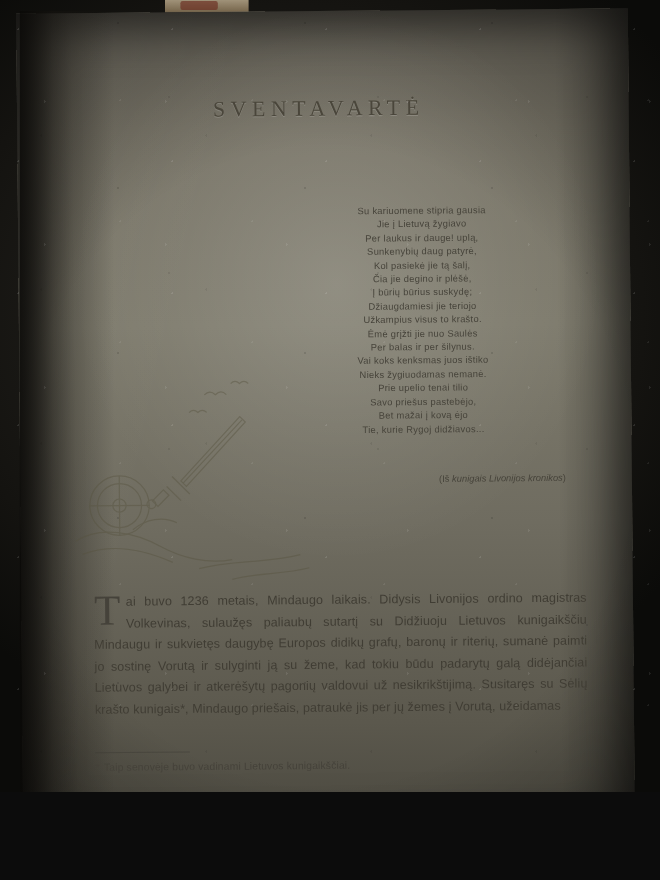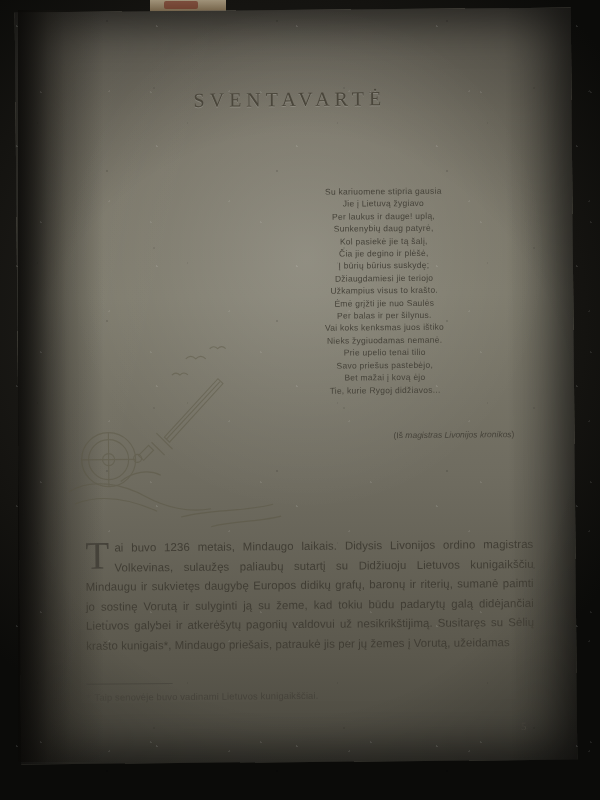--- a/index.html
+++ b/index.html
@@ -3,21 +3,21 @@
 <meta charset="utf-8">
 <style>
   html, body {
     margin: 0;
     padding: 0;
     background: #0c0c0c;
   }
   #page {
     position: relative;
     width: 600px;
-    height: 800px;
+    height: 720px;
     overflow: hidden;
     background: #1a1a18;
     font-family: "Liberation Sans", sans-serif;
   }
 
   
   .backdrop {
     position: absolute;
     inset: 0;
     background:
@@ -271,21 +271,21 @@
       <div>Per balas ir per šilynus.</div>
       <div>Vai koks kenksmas juos ištiko</div>
       <div>Nieks žygiuodamas nemanė.</div>
       <div>Prie upelio tenai tilio</div>
       <div>Savo priešus pastebėjo,</div>
       <div>Bet mažai į kovą ėjo</div>
       <div>Tie, kurie Rygoj didžiavos...</div>
     </div>
 
     <div class="poem-source">
-      <span class="plain">(Iš </span><span>magistras Livonijos kronikos</span><span class="plain">)</span>
+      <span class="plain">(Iš </span><span>kunigais Livonijos kronikos</span><span class="plain">)</span>
     </div>
 
     <div class="body">
       <span class="dropcap">T</span><span>ai buvo 1236 metais, Mindaugo laikais. Didysis Livonijos ordino magistras Volkevinas, sulaužęs paliaubų sutartį su Didžiuoju Lietuvos kunigaikščiu Mindaugu ir sukvietęs daugybę Europos didikų grafų, baronų ir riterių, sumanė paimti jo sostinę Vorutą ir sulyginti ją su žeme, kad tokiu būdu padarytų galą didėjančiai Lietuvos galybei ir atkerėšytų pagonių valdovui už nesikrikštijimą. Susitaręs su Sėlių krašto kunigais*, Mindaugo priešais, patraukė jis per jų žemes į Vorutą, užeidamas</span>
     </div>
 
     <div class="footnote-rule"></div>
     <div class="footnote">
       <span class="star">*</span><span>Taip senovėje buvo vadinami Lietuvos kunigaikščiai.</span>
     </div>

